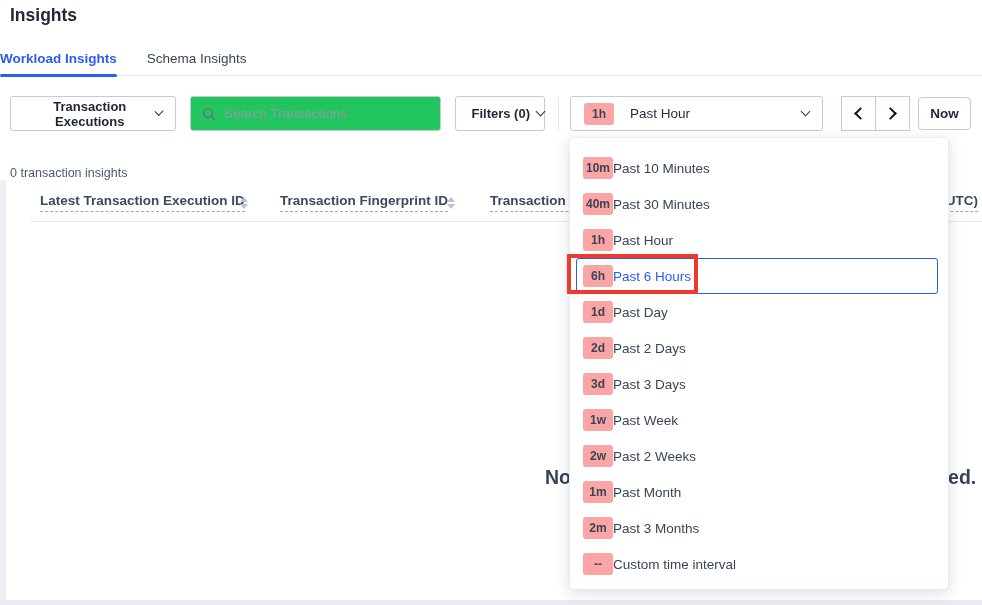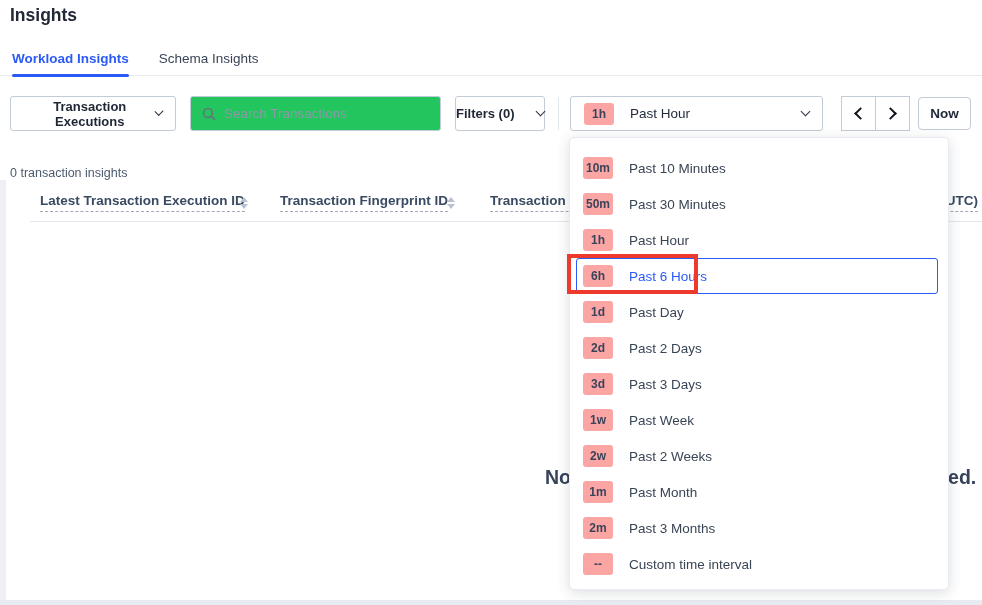--- a/index.html
+++ b/index.html
@@ -4,31 +4,31 @@
 <style>
   * { margin:0; padding:0; box-sizing:border-box; }
   html,body { background:#fff; }
   body { font-family:"Liberation Sans", sans-serif; }
   .stage { position:relative; width:982px; height:605px; background:#fff; overflow:hidden; }
 
   
   .page-title { position:absolute; left:10px; top:5px; font-size:17.5px; font-weight:700; color:#222838; }
 
   .tabs { position:absolute; left:0; right:0; top:42px; height:34px; border-bottom:1px solid #e7eaf0;
-          display:flex; gap:30px; padding-left:12px; }
+          display:flex; gap:30px; padding-left:0; }
   .tab { position:relative; display:flex; align-items:center; font-size:13.5px; color:#394455; cursor:pointer; }
   .tab.active { color:#2b5bf7; font-weight:700; }
   .tab.active::after { content:""; position:absolute; left:0; right:0; bottom:-2px; height:3px;
                        background:#2b5bf7; border-radius:2px; }
 
   
   .btn { position:absolute; background:#fff; border:1px solid #c3cad8; border-radius:3px;
          display:flex; align-items:center; font-size:13px; font-weight:700; color:#1e2635; cursor:pointer; }
   .type-btn { left:10px; top:96px; width:166px; height:35px; padding:0 13px; justify-content:space-between; }
-  .filters-btn { left:455px; top:96px; width:90px; height:35px; justify-content:space-between; gap:7px; }
+  .filters-btn { left:455px; top:96px; width:90px; height:35px; justify-content:flex-end; gap:7px; }
 
   .search-box { position:absolute; left:190px; top:96px; width:251px; height:35px; background:#22c55e;
                 border:1px solid #c3cad8; border-radius:3px; display:flex; align-items:center;
                 padding-left:11px; gap:8px; }
   .search-box input { border:none; outline:none; flex:1; font-size:13.5px; color:#242d3d;
                       font-family:"Liberation Sans", sans-serif; background:transparent; }
   .search-box input::placeholder { color:#8f98aa; }
 
   .vsep { position:absolute; left:558px; top:97px; width:1px; height:33px; background:#e3e7ee; }
 
@@ -74,21 +74,21 @@
 
   .empty-msg { position:absolute; left:545px; top:466px; font-size:19.5px; font-weight:700;
                color:#36435a; white-space:nowrap; z-index:1; }
 
   
   .dropdown { position:absolute; left:569px; top:137px; width:380px; height:453px; background:#fff;
               border:1px solid #e8ebf1; border-radius:5px; box-shadow:0 3px 14px rgba(40,50,70,0.16);
               padding:12px 0 9px 0; z-index:5; }
   .dd-item { position:relative; height:36px; display:flex; align-items:center; cursor:pointer; }
   .dd-item .badge { margin-left:13px; }
-  .dd-item .dd-label { margin-left:16px; font-size:13.5px; color:#394455; }
+  .dd-item .dd-label { font-size:13.5px; color:#394455; }
   .dd-item.selected .dd-label { color:#2b5bf7; }
   .dd-item.selected::after { content:""; position:absolute; top:0; bottom:0; left:6px; right:10px;
                              border:1px solid #2b5bf7; border-radius:3px; pointer-events:none; }
 
   .annotation-box { position:absolute; left:567px; top:254px; width:131px; height:40px;
                     border:4px solid #ee392d; z-index:30; pointer-events:none; }
 </style>
 </head>
 <body>
 
@@ -169,21 +169,21 @@
   <div class="head-divider"></div>
 
   <div class="empty-msg">No insight events since this page was opened.</div>
 
   <div class="dropdown">
     <div class="dd-item">
       <span class="badge">10m</span>
       <span class="dd-label">Past 10 Minutes</span>
     </div>
     <div class="dd-item">
-      <span class="badge">50m</span>
+      <span class="badge">40m</span>
       <span class="dd-label">Past 30 Minutes</span>
     </div>
     <div class="dd-item">
       <span class="badge">1h</span>
       <span class="dd-label">Past Hour</span>
     </div>
     <div class="dd-item selected">
       <span class="badge">6h</span>
       <span class="dd-label">Past 6 Hours</span>
     </div>

